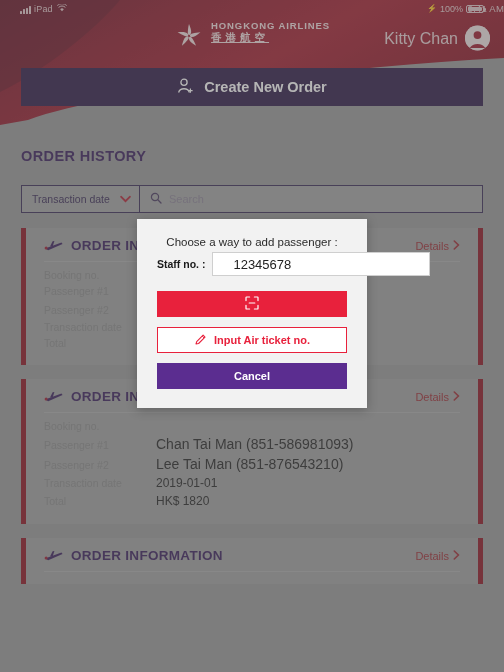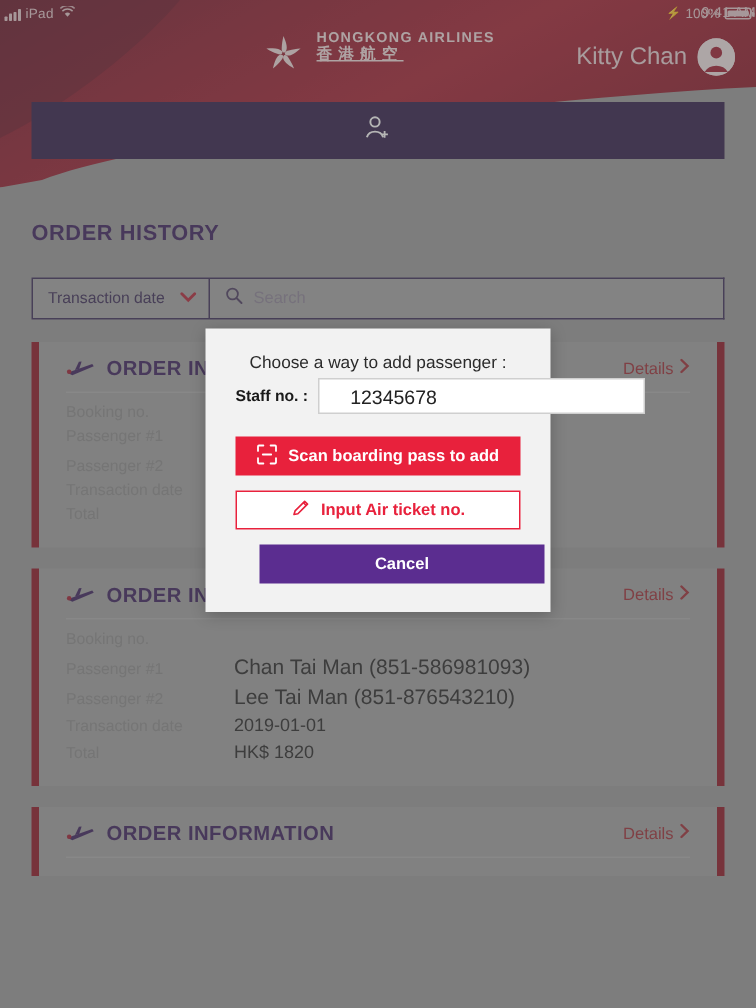--- a/index.html
+++ b/index.html
@@ -35,21 +35,21 @@
   .statusbar {
     position: absolute;
     top: 0; left: 0;
     width: 504px;
     height: 17px;
     z-index: 6;
     display: flex;
     align-items: center;
     color: #e4c9cc;
     font-size: 9px;
-    padding: 0 3px;
+    padding: 0 20px;
   }
   .sb-left { display: flex; align-items: flex-end; gap: 3px; }
   .sb-bars { display: flex; align-items: flex-end; gap: 1px; height: 8px; }
   .sb-bars i { display:block; width: 2px; background: #e4c9cc; border-radius: .5px; }
   .sb-bars i:nth-child(1){ height: 3px; }
   .sb-bars i:nth-child(2){ height: 4.5px; }
   .sb-bars i:nth-child(3){ height: 6px; }
   .sb-bars i:nth-child(4){ height: 7.5px; }
   .sb-ipad { font-size: 9px; letter-spacing: .2px; }
   .sb-wifi { margin-left: 1px; }
@@ -252,21 +252,20 @@
     font-family: "Liberation Sans", sans-serif;
   }
   .m-btn.scan { background: #e8213c; color: #ffffff; }
   .m-btn.input {
     background: #ffffff; color: #e8213c;
     border: 1px solid #e8213c;
   }
   .m-btn.cancel {
     background: #5b2d90; color: #ffffff;
     margin-bottom: 0;
-    margin-left: 16px;
   }
 </style>
 </head>
 <body>
 
 <div id="app">
 
   <div class="banner">
     <svg width="504" height="125" viewBox="0 0 504 125">
       <defs>
@@ -342,20 +341,21 @@
   </div>
 
   <button class="create-btn">
     <span>
       <svg width="18" height="18" viewBox="0 0 18 18">
         <circle cx="7" cy="5.3" r="3.1" stroke="#ffffff" stroke-width="1.3" fill="none"></circle>
         <path d="M1.6 15.5 A5.6 5.1 0 0 1 12.4 15.5" stroke="#ffffff" stroke-width="1.3" fill="none"></path>
         <path d="M13.4 11.4 v4.4 M11.2 13.6 h4.4" stroke="#ffffff" stroke-width="1.2"></path>
       </svg>
     </span>
+    <span>Create New Order</span>
   </button>
 
   <div class="section-title">ORDER HISTORY</div>
 
   <div class="filter-row">
     <div class="dropdown">
       <span>Transaction date</span>
       <span>
         <svg width="11" height="8" viewBox="0 0 11 8">
           <path d="M1.2 1.8 L5.5 6.2 L9.8 1.8" stroke="#b32436" stroke-width="1.9" fill="none" stroke-linecap="round"></path>
@@ -496,21 +496,20 @@
     <button class="m-btn scan">
       <span>
         <svg width="14" height="14" viewBox="0 0 14 14">
           <path d="M1 4.6 V1.6 A0.6 0.6 0 0 1 1.6 1 H4.6" stroke="#ffffff" stroke-width="1.2" fill="none" stroke-linecap="round"></path>
           <path d="M9.4 1 H12.4 A0.6 0.6 0 0 1 13 1.6 V4.6" stroke="#ffffff" stroke-width="1.2" fill="none" stroke-linecap="round"></path>
           <path d="M13 9.4 V12.4 A0.6 0.6 0 0 1 12.4 13 H9.4" stroke="#ffffff" stroke-width="1.2" fill="none" stroke-linecap="round"></path>
           <path d="M4.6 13 H1.6 A0.6 0.6 0 0 1 1 12.4 V9.4" stroke="#ffffff" stroke-width="1.2" fill="none" stroke-linecap="round"></path>
           <path d="M4.2 7 H9.8" stroke="#ffffff" stroke-width="1.2" stroke-linecap="round"></path>
         </svg>
       </span>
-      <span>Scan boarding pass to add</span>
     </button>
 
     <button class="m-btn input">
       <span>
         <svg width="13" height="13" viewBox="0 0 13 13">
           <path d="M2 11 L2.7 8.6 L9.1 2.2 L11 4.1 L4.6 10.5 Z" stroke="#e8213c" stroke-width="1.1" fill="none" stroke-linejoin="round"></path>
           <path d="M8.2 3.1 L10.1 5" stroke="#e8213c" stroke-width="1"></path>
         </svg>
       </span>
       <span>Input Air ticket no.</span>

